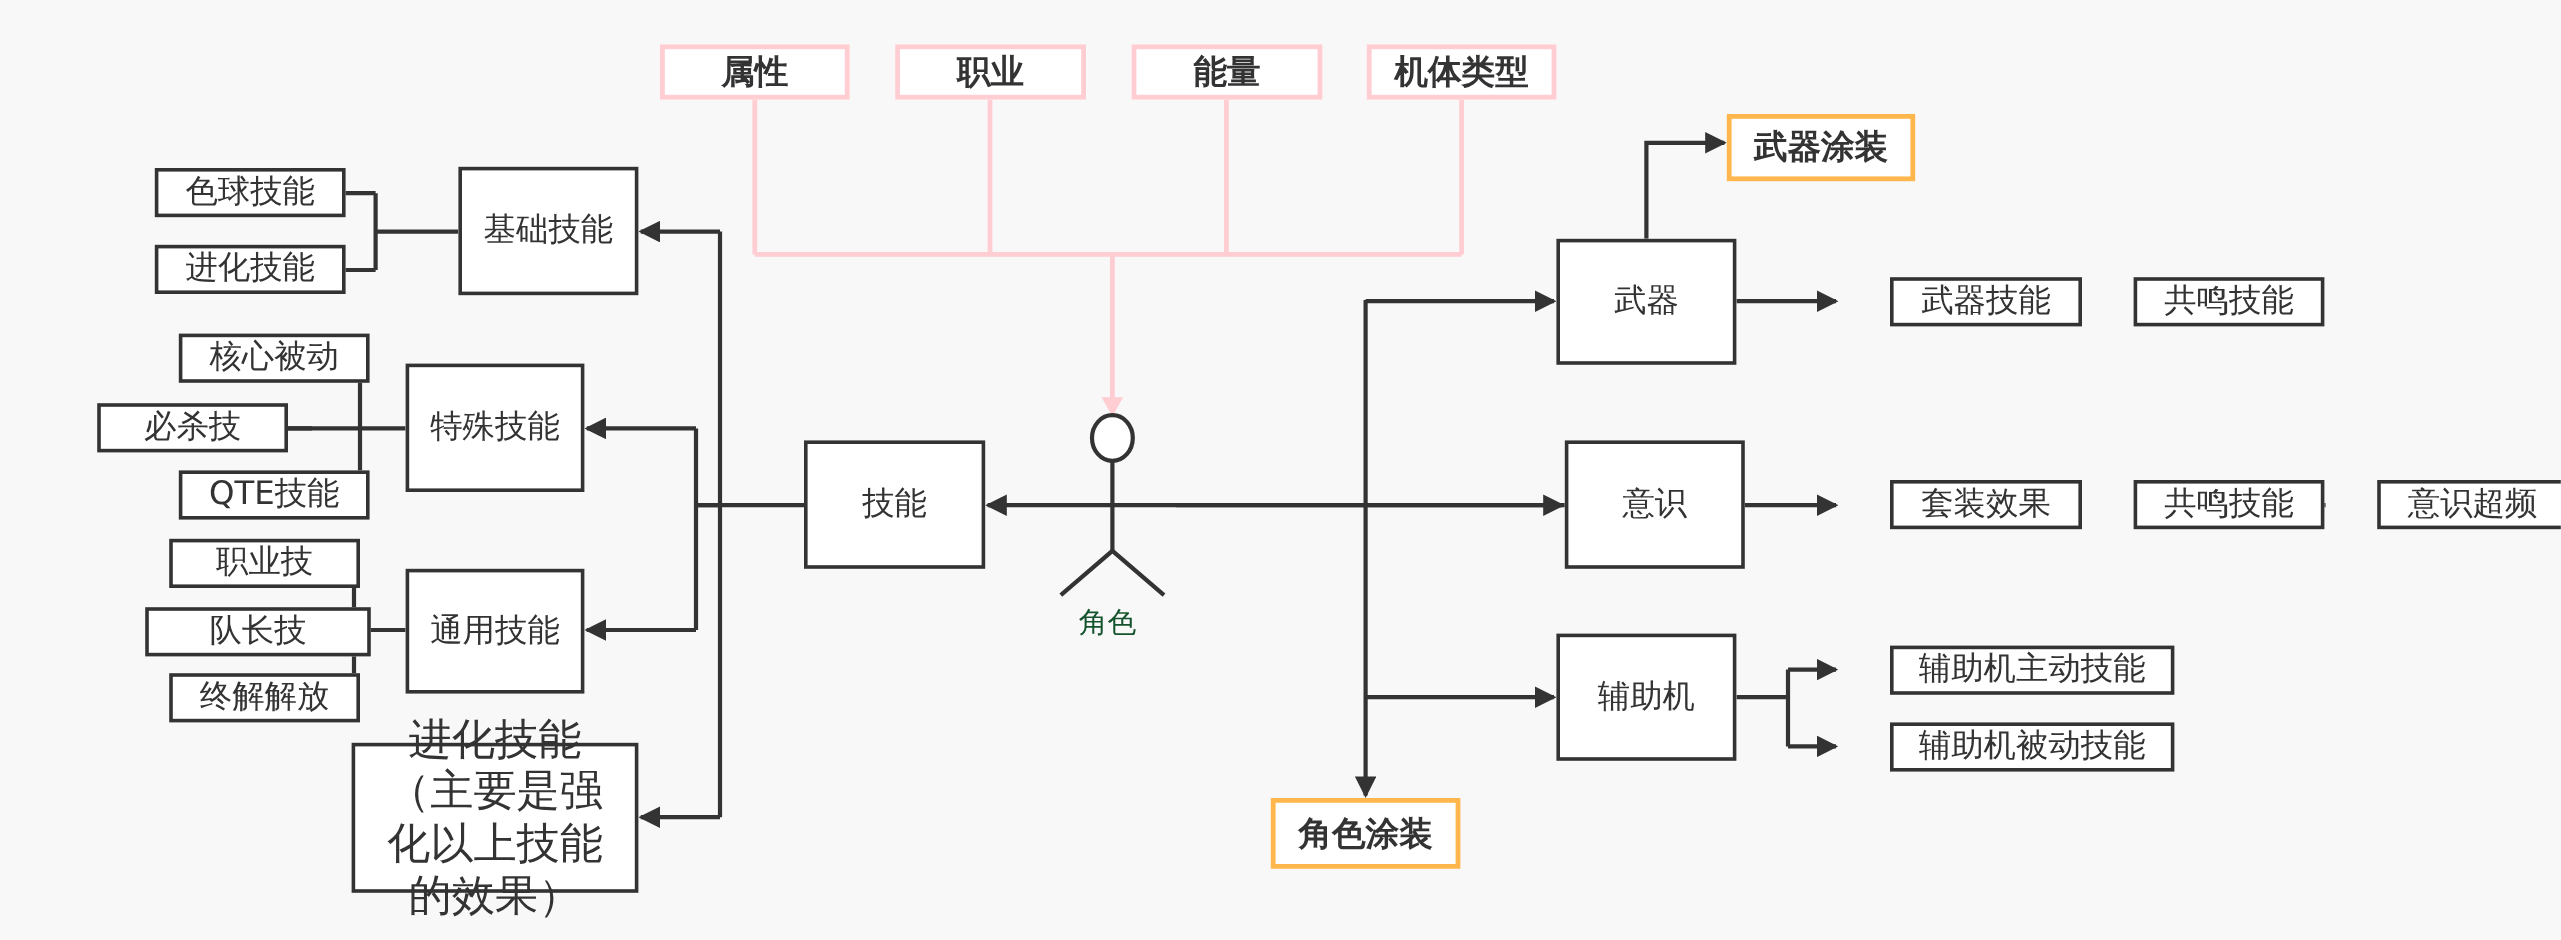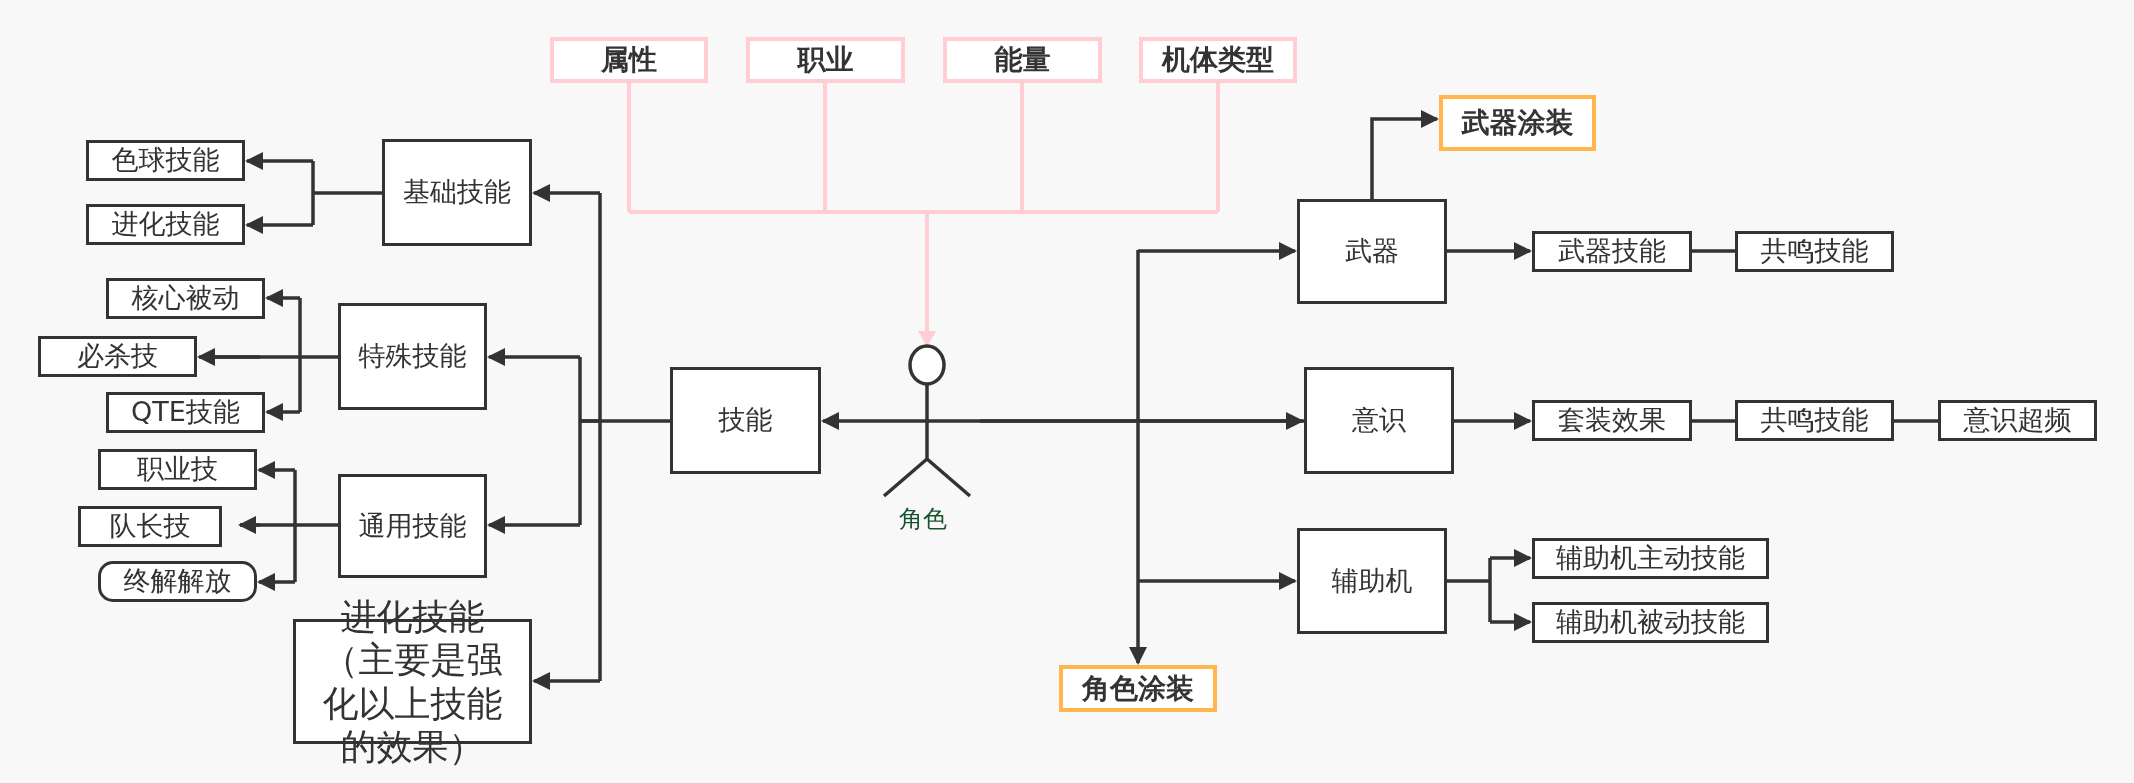--- a/index.html
+++ b/index.html
@@ -2,21 +2,21 @@
 <html><head>
 <meta charset="utf-8">
 <style>
   html, body { margin:0; padding:0; }
   body { width:2134px; height:783px; background:#f8f8f8; position:relative; overflow:hidden;
          font-family:"DejaVu Sans", "Liberation Sans", sans-serif; }
   svg#links { position:absolute; left:0; top:0; width:2134px; height:783px; }
   .node { position:absolute; box-sizing:border-box; background:#fff; border:3px solid #333;
           display:flex; align-items:center; justify-content:center; text-align:center;
           color:#333; font-size:27px; line-height:1.2; cursor:pointer; }
-  .node.small { border-width:3px; }
+  .node.small { border-width:3px;margin-left:43px; }
   .node.pink { border:4px solid #ffcdd2; font-weight:bold; font-size:28px; }
   .node.orange { border:4px solid #ffb74d; font-weight:bold; font-size:28px; }
   .node.multiline { padding:6px 14px; font-size:36px; }
   .actor-label { position:absolute; color:#14532d; font-size:24px; }
 </style>
 </head>
 <body>
 
 <svg id="links" xmlns="http://www.w3.org/2000/svg">
   <defs>
@@ -132,24 +132,24 @@
 <div class="node small" style="left:106px;top:392px;width:159px;height:41px;">
     <span>QTE技能</span>
   </div>
 
 <div class="node" style="left:338px;top:474px;width:149px;height:104px;">
     <span>通用技能</span>
   </div>
 <div class="node small" style="left:98px;top:449px;width:159px;height:41px;">
     <span>职业技</span>
   </div>
-<div class="node small" style="left:78px;top:506px;width:144px;height:41px;">
+<div class="node small" style="left:78px;top:506px;width:188px;height:41px;">
     <span>队长技</span>
   </div>
-<div class="node small" style="left:98px;top:561px;width:159px;height:41px;border-radius:15px;">
+<div class="node small" style="left:98px;top:561px;width:159px;height:41px;">
     <span>终解解放</span>
   </div>
 
 <div class="node multiline" style="left:293px;top:619px;width:239px;height:125px;">
     <span>进化技能（主要是强化以上技能的效果）</span>
   </div>
 
 <div class="node" style="left:1297px;top:199px;width:150px;height:105px;">
     <span>武器</span>
   </div>
@@ -179,15 +179,15 @@
 <div class="node" style="left:1297px;top:528px;width:150px;height:106px;">
     <span>辅助机</span>
   </div>
 <div class="node small" style="left:1532px;top:538px;width:237px;height:41px;">
     <span>辅助机主动技能</span>
   </div>
 <div class="node small" style="left:1532px;top:602px;width:237px;height:41px;">
     <span>辅助机被动技能</span>
   </div>
 
-<div class="node orange" style="left:1059px;top:665px;width:158px;height:47px;">
+<div class="node orange" style="left:1059px;top:665px;width:158px;height:59px;">
     <span>角色涂装</span>
   </div>
 
 </body></html>

